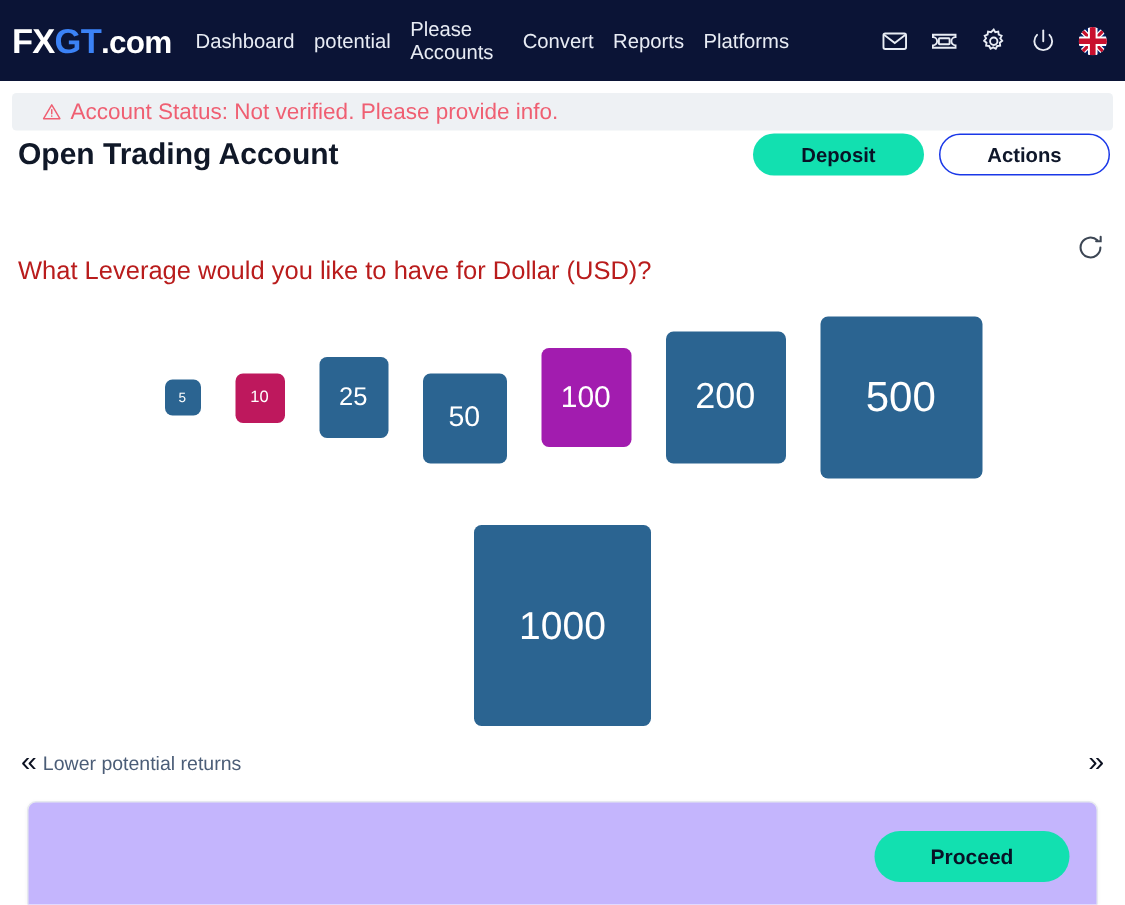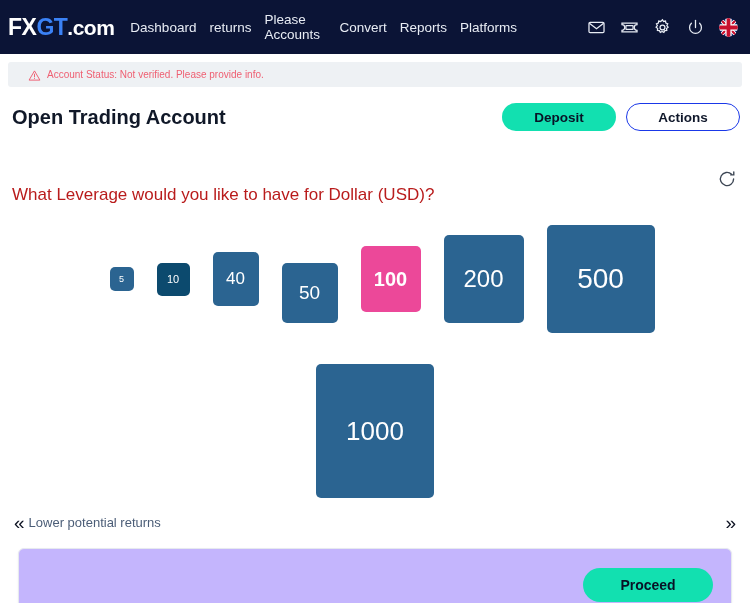--- a/index.html
+++ b/index.html
@@ -82,30 +82,30 @@
     height: 25px;
     background: #eef1f4;
     border-radius: 3px;
     display: flex;
     align-items: center;
     padding-left: 20px;
     box-sizing: border-box;
   }
   .status-text {
     color: #ef5f72;
-    font-size: 10px;
+    font-size: 15px;
     margin-left: 6px;
   }
   .warn-icon { width: 13px; height: 13px; display: block; }
 
   
   .titlerow {
     display: flex;
     align-items: center;
-    margin: 16px 10px 0 12px;
+    margin: 2px 10px 0 12px;
     justify-content: center;
   }
   .page-title {
     font-size: 20px;
     font-weight: 700;
     color: #101828;
     flex: 1;
   }
   .btn-deposit {
     background: #12e0b0;
@@ -236,21 +236,21 @@
 
 <div class="header">
   <div class="logo">
     <span class="fx">FX</span>
       <span class="gt">GT</span>
       <span class="dotcom">.com</span>
   </div>
 
   <div class="nav">
     <div class="nav-item">Dashboard</div>
-    <div class="nav-item">returns</div>
+    <div class="nav-item">potential</div>
     <div class="nav-item two-line">Please Accounts</div>
     <div class="nav-item">Convert</div>
     <div class="nav-item">Reports</div>
     <div class="nav-item">Platforms</div>
   </div>
 
   <div class="nav-right">
     <span class="hicon">
       <svg width="19" height="19" viewBox="0 0 24 24" fill="none" stroke="#e8ecf4" stroke-width="1.6">
         <rect x="2.5" y="5.5" width="19" height="13" rx="1.5"></rect>
@@ -316,30 +316,30 @@
       <path d="M19.2 12a7.2 7.2 0 11-2.2-5.2"></path>
       <path d="M19.4 4.2v3.3h-3.3"></path>
     </svg>
   </span>
 </div>
 
 <div class="lev-row-1">
   <div class="lev-box" style="width: 24px; height: 24px; font-size: 9px; background: rgb(43, 100, 145);">
       <span>5</span>
     </div>
-  <div class="lev-box" style="width: 33px; height: 33px; font-size: 11px; background: #0c4a6e;">
+  <div class="lev-box" style="width: 33px; height: 33px; font-size: 11px; background: #be185d;">
       <span>10</span>
     </div>
   <div class="lev-box" style="width: 46px; height: 54px; font-size: 17px; background: rgb(43, 100, 145);">
-      <span>40</span>
+      <span>25</span>
     </div>
   <div class="lev-box" style="width: 56px; height: 60px; font-size: 19px; background: rgb(43, 100, 145); margin-top: 27px;">
       <span>50</span>
     </div>
-  <div class="lev-box" style="width: 60px; height: 66px; font-size: 20px; background: #ec4899; font-weight: bold;">
+  <div class="lev-box" style="width: 60px; height: 66px; font-size: 20px; background: #a21caf;">
       <span>100</span>
     </div>
   <div class="lev-box" style="width: 80px; height: 88px; font-size: 24px; background: rgb(43, 100, 145);">
       <span>200</span>
     </div>
   <div class="lev-box" style="width: 108px; height: 108px; font-size: 28px; background: rgb(43, 100, 145);">
       <span>500</span>
     </div>
 </div>
 

